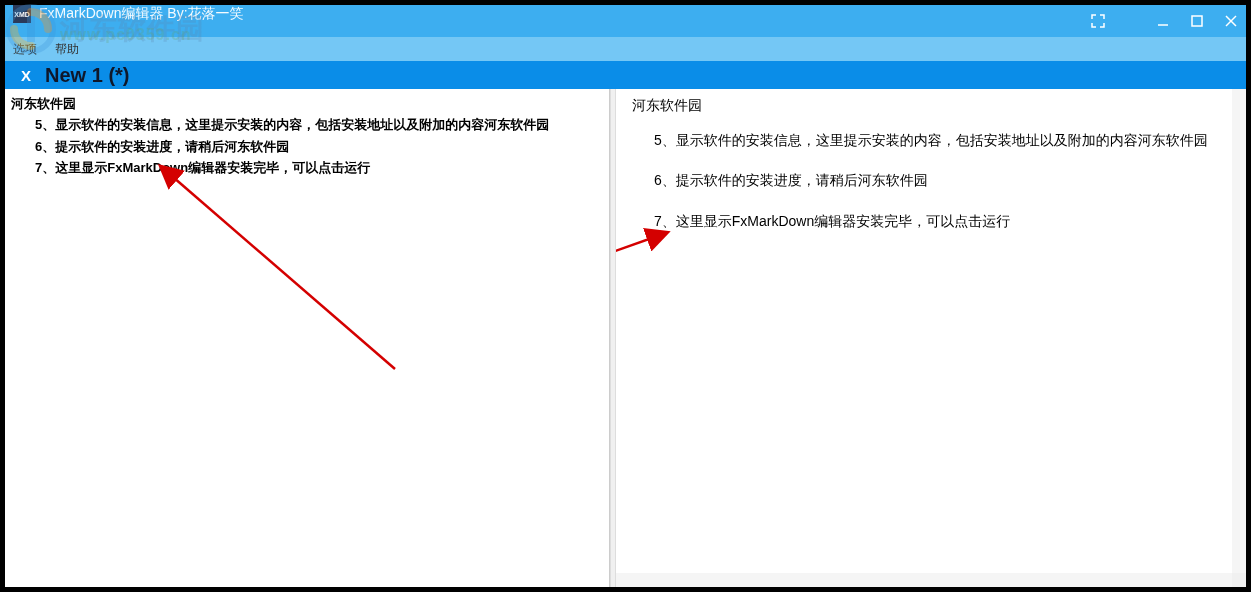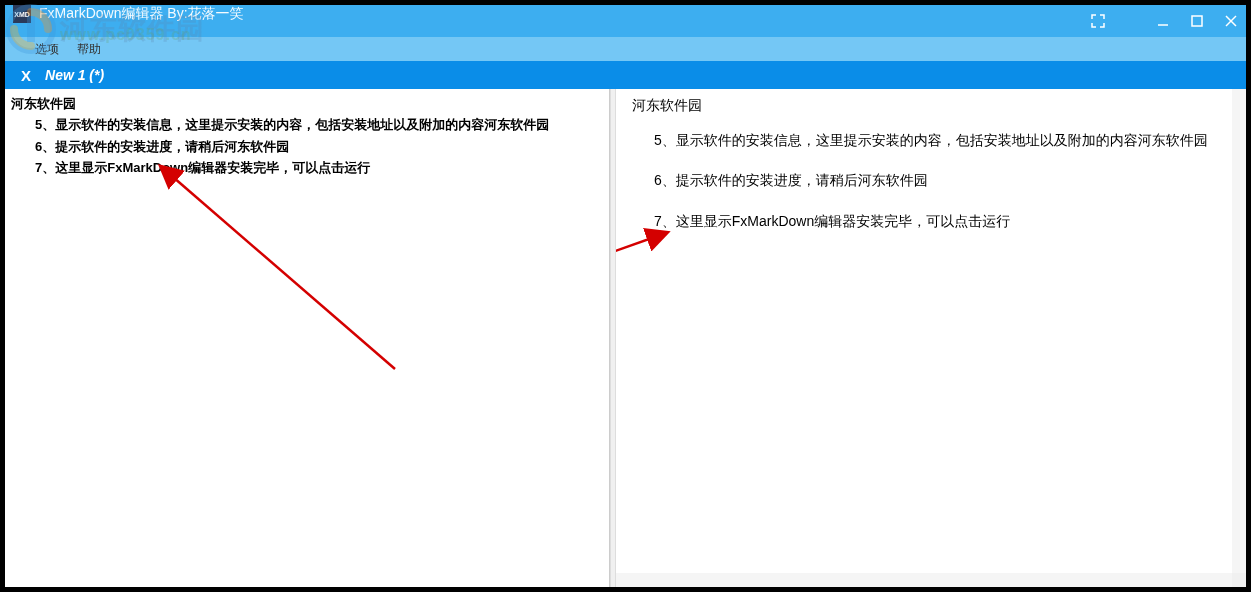--- a/index.html
+++ b/index.html
@@ -74,21 +74,21 @@
       height: 100%;
       display: flex;
       align-items: center;
       color: #fff;
     }
     .menubar {
       background: #74c7f5;
       height: 24px;
       display: flex;
       align-items: center;
-      padding: 0 30px;
+      padding: 0 8px;
       gap: 18px;
       position: relative;
     }
     .menu-item {
       color: #333;
       font-size: 12px;
       cursor: pointer;
     }
     .watermark-logo {
       position: absolute;
@@ -127,24 +127,23 @@
       padding: 0 16px;
       gap: 14px;
     }
     .tab-close {
       color: #fff;
       font-size: 15px;
       font-weight: bold;
       cursor: pointer;
     }
     .tab-label {
-      color: #ffffff;
-      font-size: 14px;
-      font-weight: bold;
-      font-style: italic;
+      color: #0f172a;
+      font-size: 20px;
+      font-weight: bold;
     }
     .content {
       flex: 1;
       display: flex;
       background: #fff;
       overflow: hidden;
     }
     .pane {
       flex: 1;
       position: relative;

